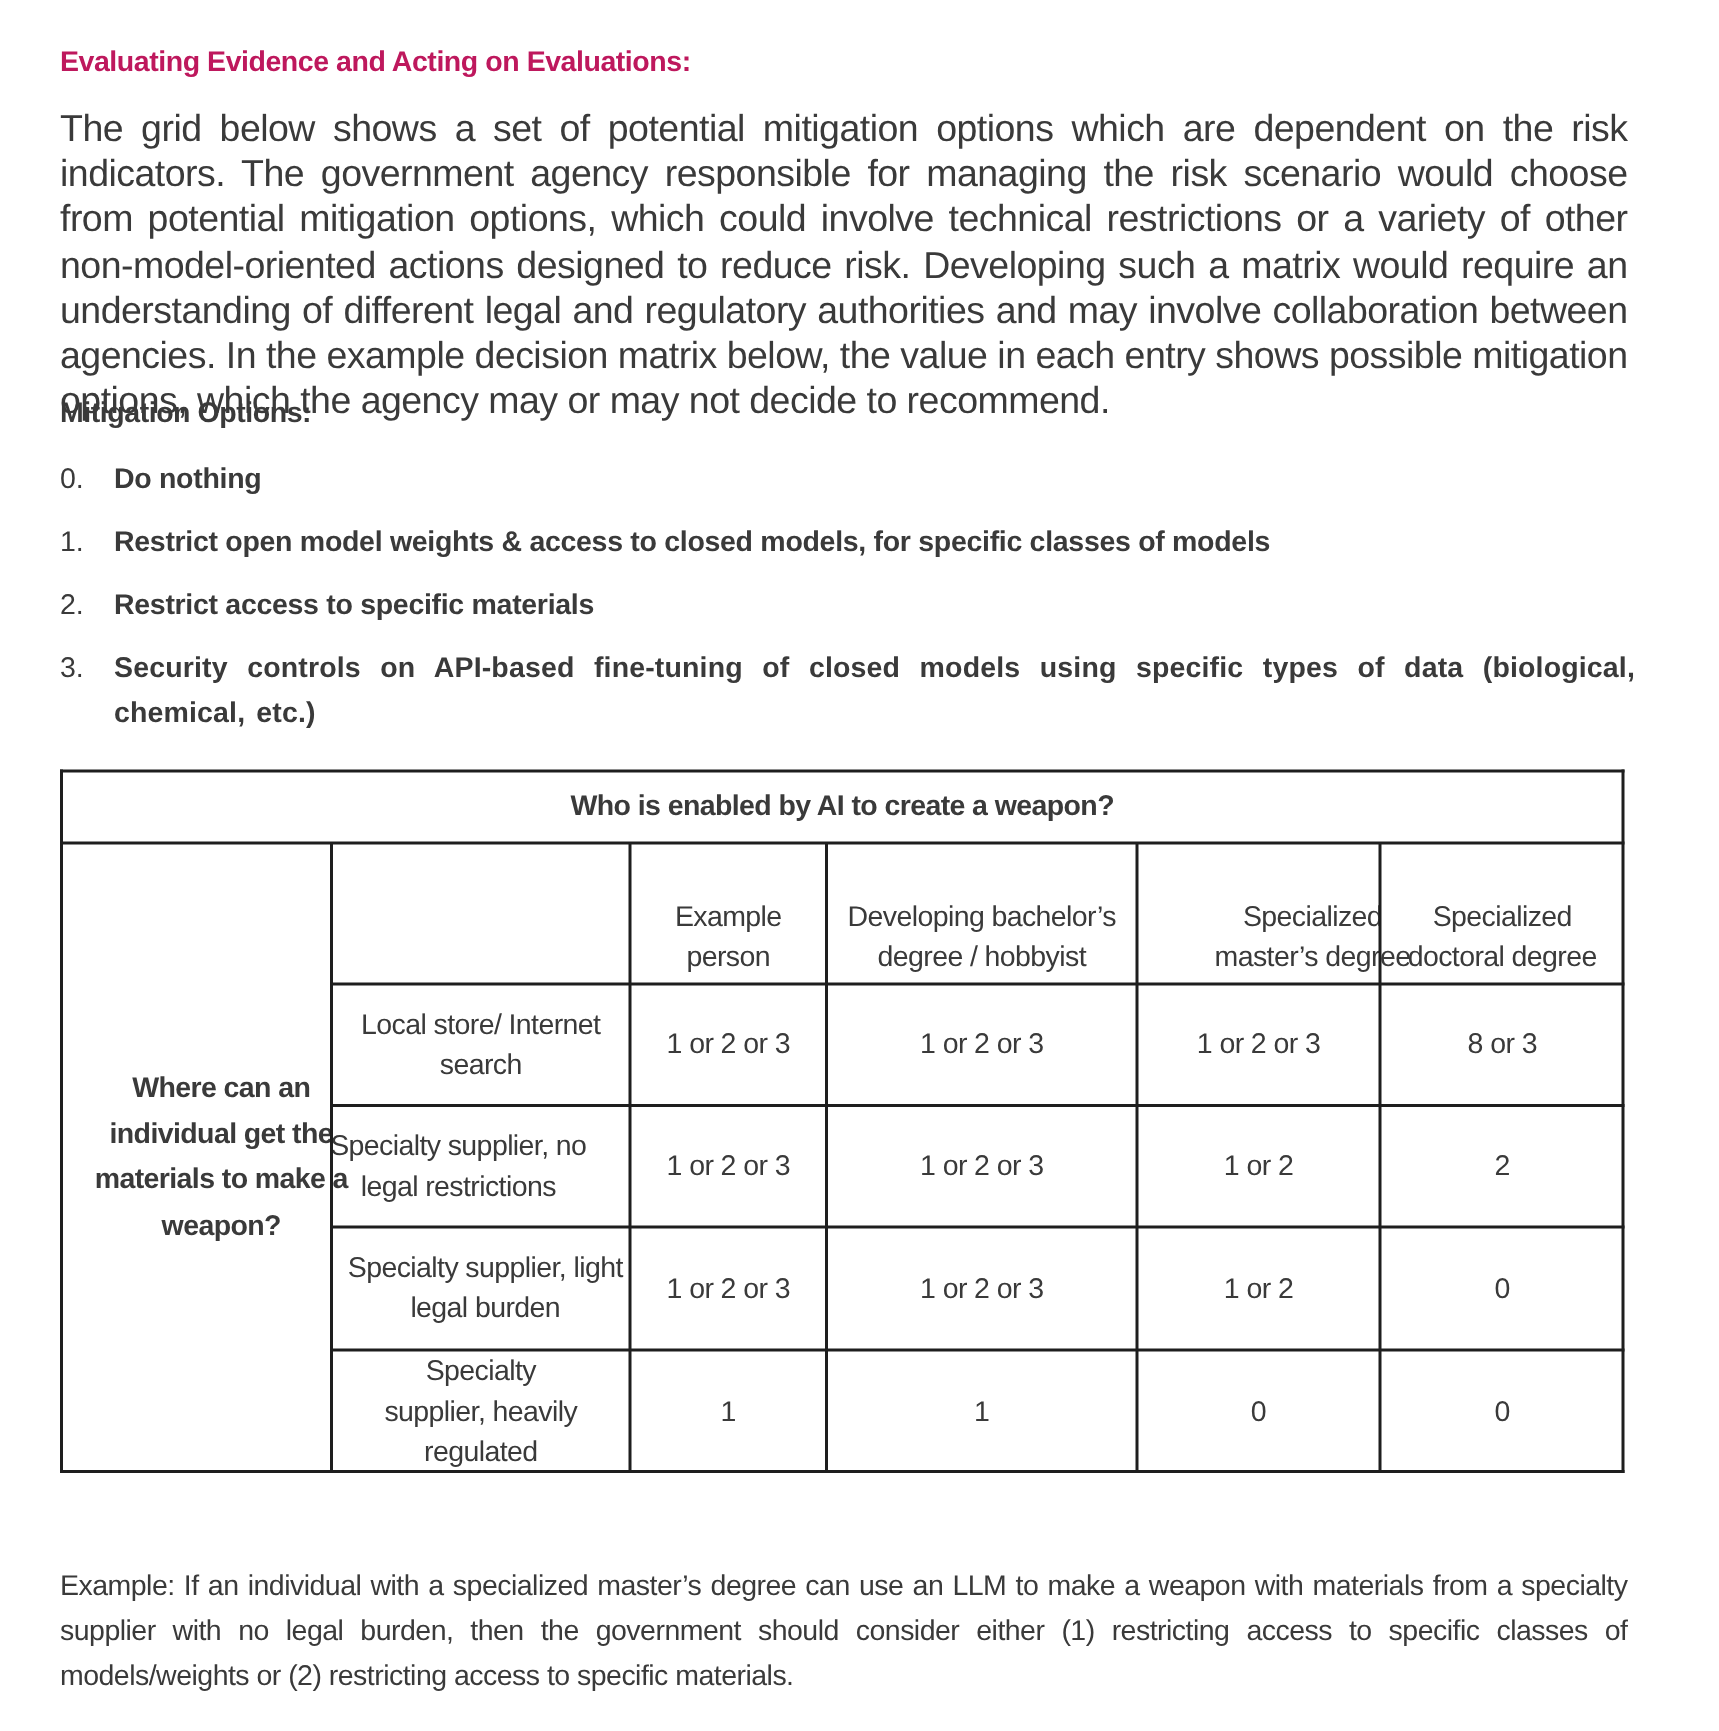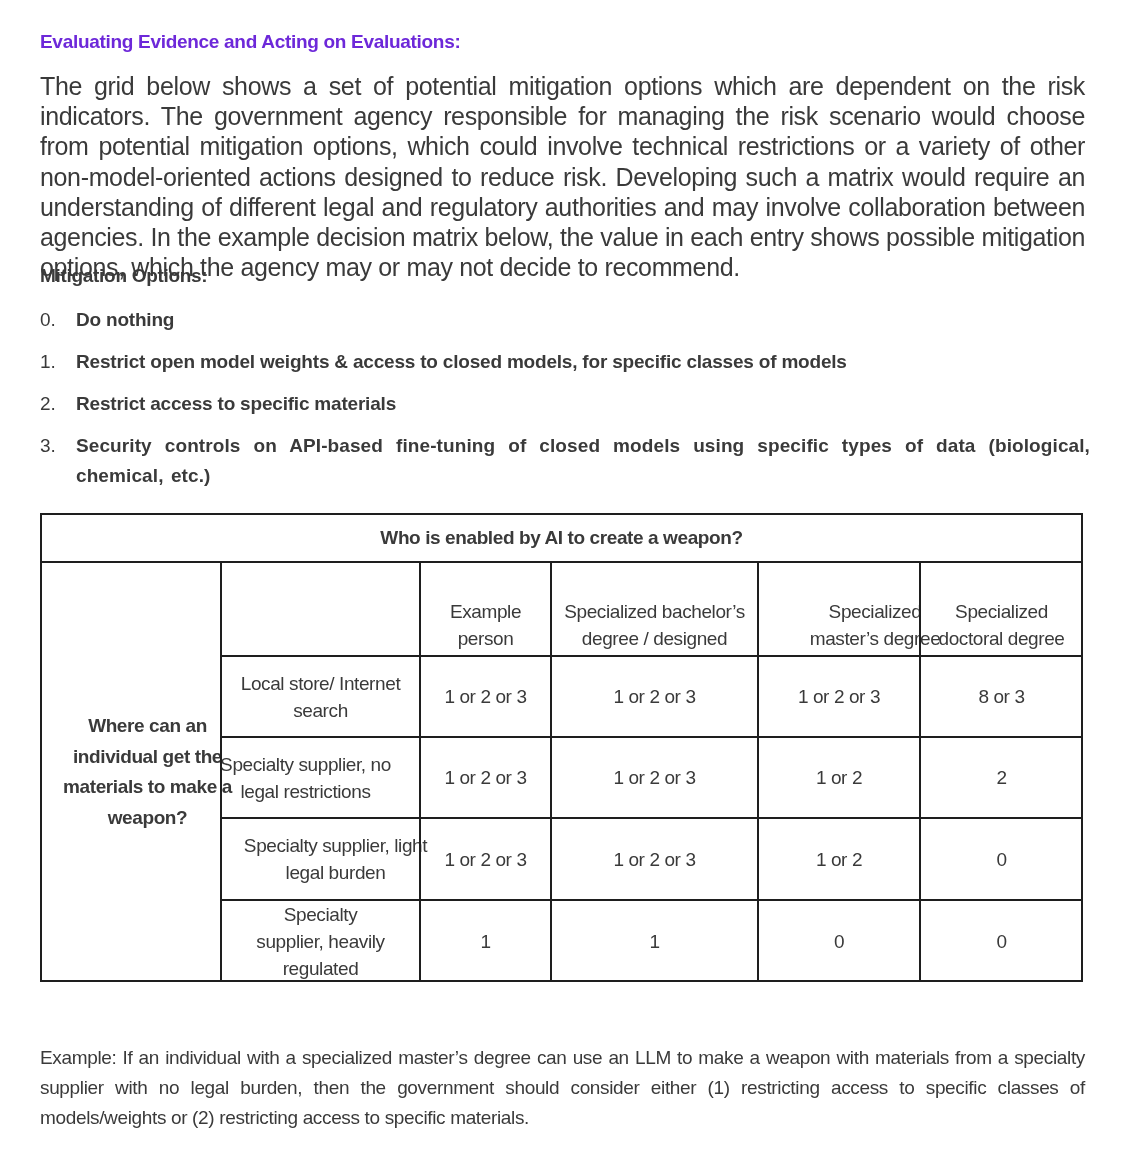--- a/index.html
+++ b/index.html
@@ -3,21 +3,21 @@
 <meta charset="utf-8">
 <style>
   html, body { margin: 0; padding: 0; background: #ffffff; }
   body {
     width: 1146px; height: 1154px; position: relative; overflow: hidden;
     font-family: "Liberation Sans", "DejaVu Sans", sans-serif;
     color: #3a3a3a;
   }
   .heading {
     position: absolute; left: 40px; top: 31px;
-    font-size: 19px; font-weight: bold; color: #6d28d9; letter-spacing: -0.3px;
+    font-size: 19px; font-weight: bold; color: #be185d; letter-spacing: -0.3px;
   }
   .intro {
     position: absolute; left: 40px; top: 71px; width: 1045px;
     font-size: 25px; line-height: 30.2px; text-align: justify; letter-spacing: -0.35px;
     margin: 0;
   }
   .mit-heading {
     position: absolute; left: 40px; top: 265px;
     font-size: 19px; font-weight: bold; letter-spacing: -0.3px;
   }
@@ -71,37 +71,37 @@
 
 <div class="matrix">
 
   <div class="cell bold" style="left:0;top:0;width:1043px;height:49px;">Who is enabled by AI to create a weapon?</div>
 
   <div class="cell bold" style="left:0;top:49px;width:215px;height:420px;padding:8px 4px;line-height:30.5px;">Where can an individual get the materials to make a weapon?</div>
 
   <div class="cell" style="left:181px;top:49px;width:199px;height:94px;"></div>
 
   <div class="cell" style="left:380px;top:49px;width:131px;height:94px;align-items:flex-end;padding:0 6px 4px;">Example person</div>
-  <div class="cell" style="left:511px;top:49px;width:207px;height:94px;align-items:flex-end;padding:0 10px 4px;">Specialized bachelor’s degree / designed</div>
+  <div class="cell" style="left:511px;top:49px;width:207px;height:94px;align-items:flex-end;padding:0 10px 4px;">Developing bachelor’s degree / hobbyist</div>
   <div class="cell" style="left:718px;top:49px;width:162px;height:94px;align-items:flex-end;padding:0 14px 4px;margin-left:36px;">Specialized master’s degree</div>
   <div class="cell" style="left:880px;top:49px;width:163px;height:94px;align-items:flex-end;padding:0 10px 4px;">Specialized doctoral degree</div>
 
   <div class="cell" style="left:181px;top:143px;width:199px;height:81px;padding:0 12px;">Local store/ Internet search</div>
   <div class="cell" style="left:380px;top:143px;width:131px;height:81px;">1 or 2 or 3</div>
   <div class="cell" style="left:511px;top:143px;width:207px;height:81px;">1 or 2 or 3</div>
   <div class="cell" style="left:718px;top:143px;width:162px;height:81px;">1 or 2 or 3</div>
   <div class="cell" style="left:880px;top:143px;width:163px;height:81px;">8 or 3</div>
 
   <div class="cell" style="left:166px;top:224px;width:199px;height:81px;padding:0 10px;">Specialty supplier, no legal restrictions</div>
   <div class="cell" style="left:380px;top:224px;width:131px;height:81px;">1 or 2 or 3</div>
   <div class="cell" style="left:511px;top:224px;width:207px;height:81px;">1 or 2 or 3</div>
   <div class="cell" style="left:718px;top:224px;width:162px;height:81px;">1 or 2</div>
   <div class="cell" style="left:880px;top:224px;width:163px;height:81px;">2</div>
 
-  <div class="cell" style="left:193px;top:305px;width:205px;height:82px;padding:0 2px;">Specialty supplier, light legal burden</div>
+  <div class="cell" style="left:181px;top:305px;width:205px;height:82px;padding:0 2px;">Specialty supplier, light legal burden</div>
   <div class="cell" style="left:380px;top:305px;width:131px;height:82px;">1 or 2 or 3</div>
   <div class="cell" style="left:511px;top:305px;width:207px;height:82px;">1 or 2 or 3</div>
   <div class="cell" style="left:718px;top:305px;width:162px;height:82px;">1 or 2</div>
   <div class="cell" style="left:880px;top:305px;width:163px;height:82px;">0</div>
 
   <div class="cell" style="left:181px;top:387px;width:199px;height:82px;padding:0 34px;">Specialty supplier, heavily regulated</div>
   <div class="cell" style="left:380px;top:387px;width:131px;height:82px;">1</div>
   <div class="cell" style="left:511px;top:387px;width:207px;height:82px;">1</div>
   <div class="cell" style="left:718px;top:387px;width:162px;height:82px;">0</div>
   <div class="cell" style="left:880px;top:387px;width:163px;height:82px;">0</div>

